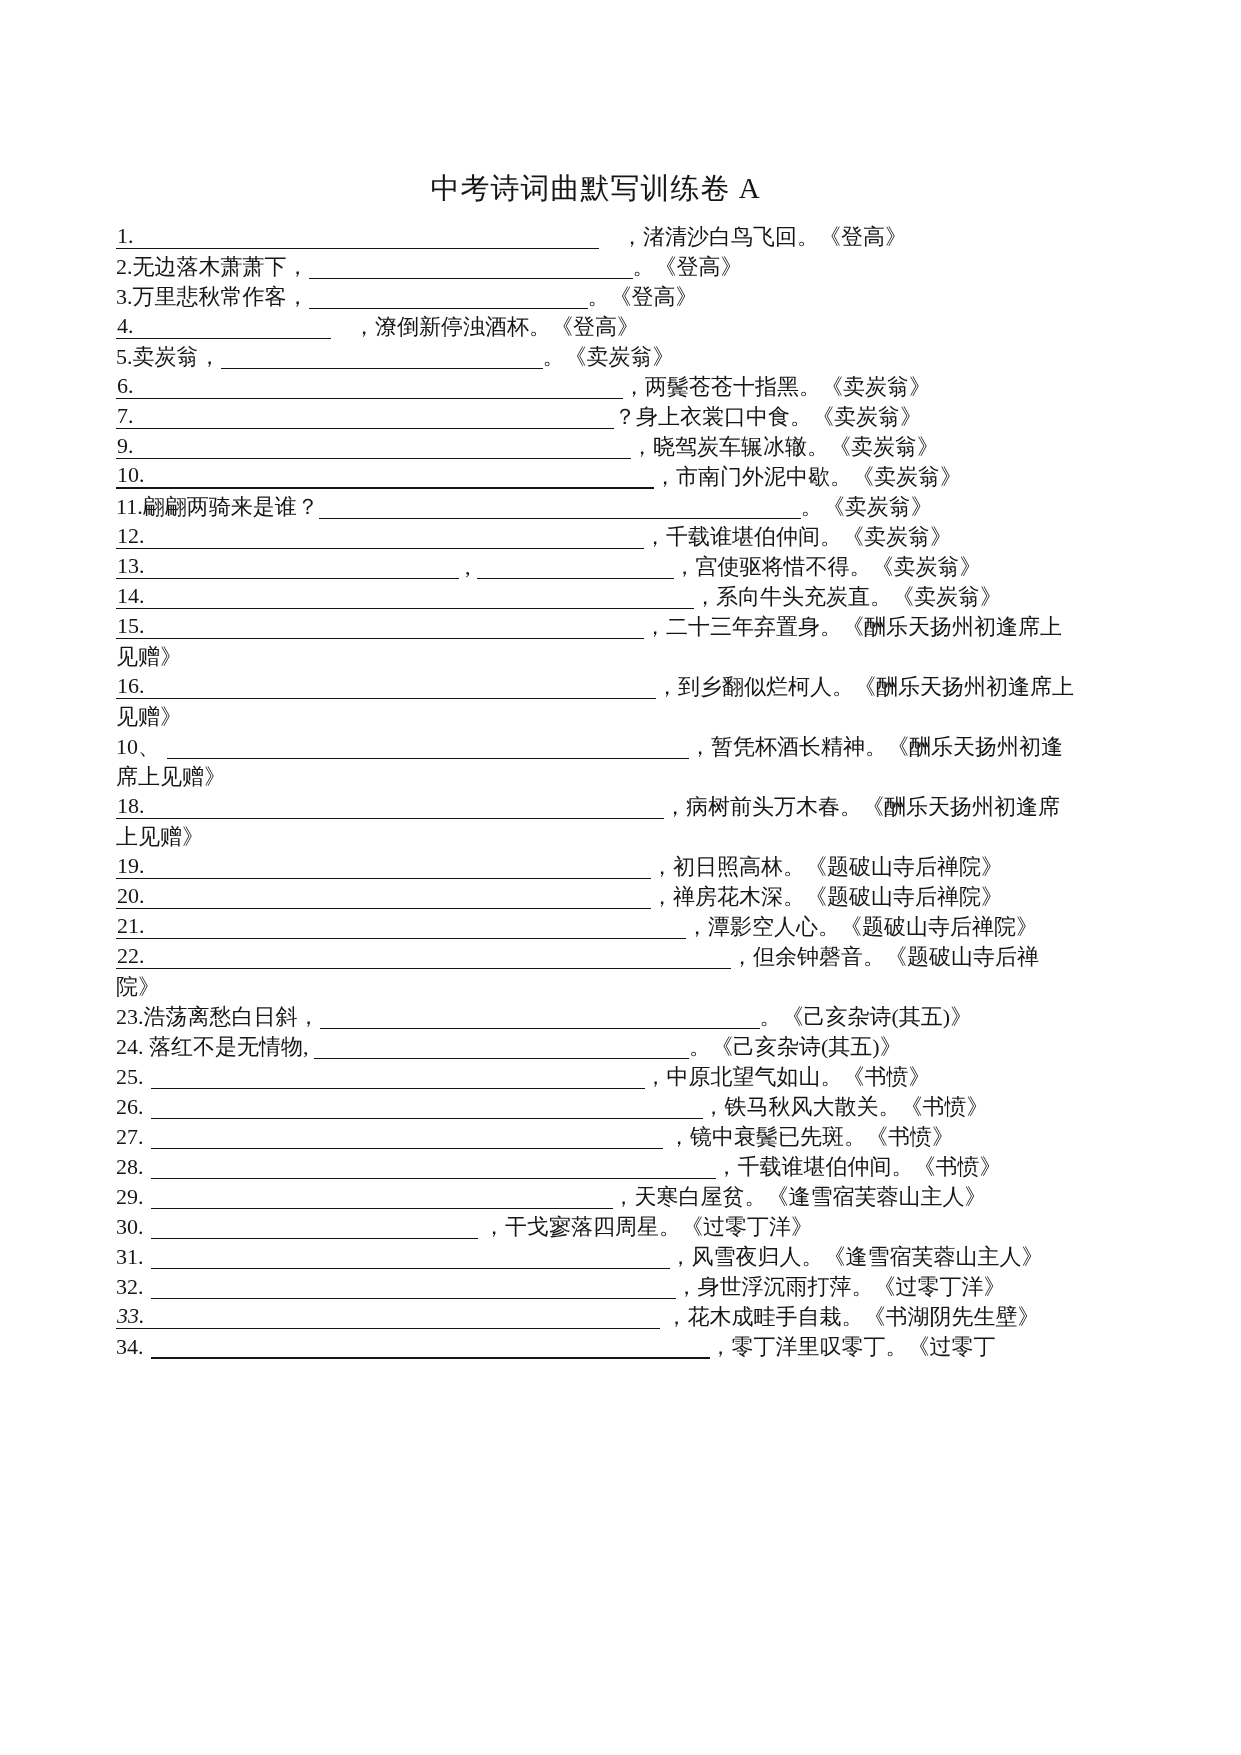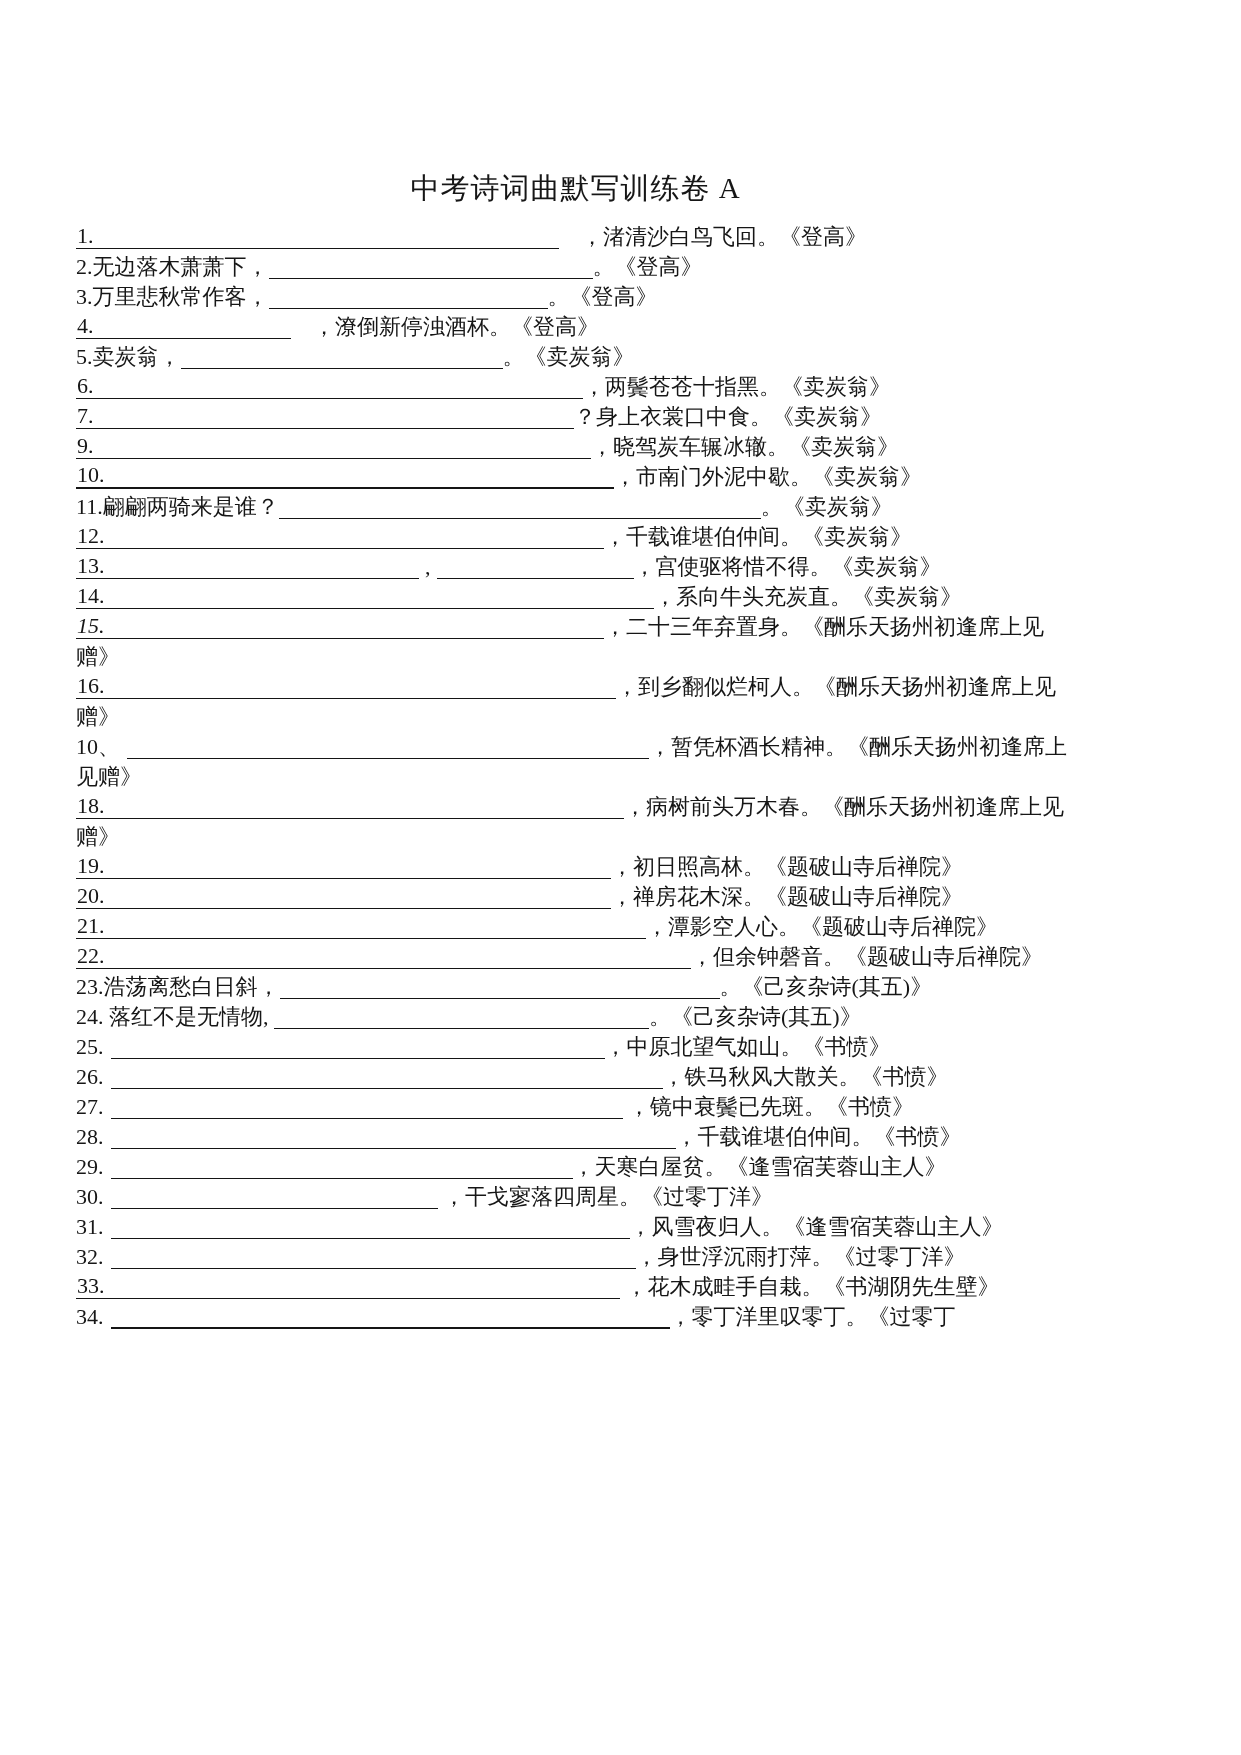--- a/index.html
+++ b/index.html
@@ -9,21 +9,21 @@
   }
   body {
     width: 1241px;
     height: 1755px;
     position: relative;
     overflow: hidden;
     font-family: "Liberation Serif", "DejaVu Serif", serif;
     color: #161616;
   }
   .page {
-    padding: 170px 166px 0 76px;
+    padding: 170px 166px 0 116px;
   }
   .doc-title {
     font-size: 29px;
     font-weight: normal;
     text-align: center;
     margin: 0 0 16px 0;
     line-height: 36px;
     letter-spacing: 1px;
   }
   .items {
@@ -67,34 +67,34 @@
       <div class="item"><span class="blank" style="width: 215px;"><span class="blank-num num">4.</span></span><span class="tail">　，潦倒新停浊酒杯。《登高》</span></div>
       <div class="item"><span class="num">5.</span><span class="pre">卖炭翁，</span><span class="blank" style="width: 322px;"></span><span class="tail">。《卖炭翁》</span></div>
       <div class="item"><span class="blank" style="width: 507px;"><span class="blank-num num">6.</span></span><span class="tail">，两鬓苍苍十指黑。《卖炭翁》</span></div>
       <div class="item"><span class="blank" style="width: 498px;"><span class="blank-num num">7.</span></span><span class="tail">？身上衣裳口中食。《卖炭翁》</span></div>
       <div class="item"><span class="blank" style="width: 515px;"><span class="blank-num num">9.</span></span><span class="tail">，晓驾炭车辗冰辙。《卖炭翁》</span></div>
       <div class="item"><span class="blank thick" style="width: 538px;"><span class="blank-num num">10.</span></span><span class="tail">，市南门外泥中歇。《卖炭翁》</span></div>
       <div class="item"><span class="num">11.</span><span class="pre">翩翩两骑来是谁？</span><span class="blank" style="width: 482px;"></span><span class="tail">。《卖炭翁》</span></div>
       <div class="item"><span class="blank" style="width: 528px;"><span class="blank-num num">12.</span></span><span class="tail">，千载谁堪伯仲间。《卖炭翁》</span></div>
       <div class="item"><span class="blank" style="width: 343px;"><span class="blank-num num">13.</span></span><span class="mid">,</span><span class="blank" style="width: 197px;"></span><span class="tail">，宫使驱将惜不得。《卖炭翁》</span></div>
       <div class="item"><span class="blank" style="width: 578px;"><span class="blank-num num">14.</span></span><span class="tail">，系向牛头充炭直。《卖炭翁》</span></div>
-      <div class="item"><span class="blank" style="width: 528px; font-style: italic;"><span class="blank-num num">15.</span></span><span class="tail">，二十三年弃置身。《酬乐天扬州初逢席上见赠》</span></div>
+      <div class="item"><span class="blank" style="width: 528px;"><span class="blank-num num">15.</span></span><span class="tail">，二十三年弃置身。《酬乐天扬州初逢席上见赠》</span></div>
       <div class="item"><span class="blank" style="width: 540px;"><span class="blank-num num">16.</span></span><span class="tail">，到乡翻似烂柯人。《酬乐天扬州初逢席上见赠》</span></div>
       <div class="item"><span class="num">10、</span><span class="blank after-num" style="width: 522px;"></span><span class="tail">，暂凭杯酒长精神。《酬乐天扬州初逢席上见赠》</span></div>
       <div class="item"><span class="blank" style="width: 548px;"><span class="blank-num num">18.</span></span><span class="tail">，病树前头万木春。《酬乐天扬州初逢席上见赠》</span></div>
       <div class="item"><span class="blank" style="width: 535px;"><span class="blank-num num">19.</span></span><span class="tail">，初日照高林。《题破山寺后禅院》</span></div>
       <div class="item"><span class="blank" style="width: 535px;"><span class="blank-num num">20.</span></span><span class="tail">，禅房花木深。《题破山寺后禅院》</span></div>
       <div class="item"><span class="blank" style="width: 570px;"><span class="blank-num num">21.</span></span><span class="tail">，潭影空人心。《题破山寺后禅院》</span></div>
       <div class="item"><span class="blank" style="width: 615px;"><span class="blank-num num">22.</span></span><span class="tail">，但余钟磬音。《题破山寺后禅院》</span></div>
       <div class="item"><span class="num">23.</span><span class="pre">浩荡离愁白日斜，</span><span class="blank" style="width: 440px;"></span><span class="tail">。《己亥杂诗(其五)》</span></div>
       <div class="item"><span class="num">24.</span><span class="pre"> 落红不是无情物, </span><span class="blank" style="width: 375px;"></span><span class="tail">。《己亥杂诗(其五)》</span></div>
       <div class="item"><span class="num">25.</span><span class="blank after-num" style="width: 494px;"></span><span class="tail">，中原北望气如山。《书愤》</span></div>
       <div class="item"><span class="num">26.</span><span class="blank after-num" style="width: 552px;"></span><span class="tail">，铁马秋风大散关。《书愤》</span></div>
       <div class="item"><span class="num">27.</span><span class="blank after-num" style="width: 512px;"></span><span class="tail"> ，镜中衰鬓已先斑。《书愤》</span></div>
       <div class="item"><span class="num">28.</span><span class="blank after-num" style="width: 565px;"></span><span class="tail">，千载谁堪伯仲间。《书愤》</span></div>
       <div class="item"><span class="num">29.</span><span class="blank after-num" style="width: 462px;"></span><span class="tail">，天寒白屋贫。《逢雪宿芙蓉山主人》</span></div>
       <div class="item"><span class="num">30.</span><span class="blank after-num" style="width: 327px;"></span><span class="tail"> ，干戈寥落四周星。《过零丁洋》</span></div>
       <div class="item"><span class="num">31.</span><span class="blank after-num" style="width: 519px;"></span><span class="tail">，风雪夜归人。《逢雪宿芙蓉山主人》</span></div>
       <div class="item"><span class="num">32.</span><span class="blank after-num" style="width: 525px;"></span><span class="tail">，身世浮沉雨打萍。《过零丁洋》</span></div>
-      <div class="item"><span class="blank" style="width: 544px;"><span class="blank-num num">33.</span></span><span class="tail"> ，花木成畦手自栽。《书湖阴先生壁》</span></div>
+      <div class="item"><span class="blank" style="width: 544px; font-style: italic;"><span class="blank-num num">33.</span></span><span class="tail"> ，花木成畦手自栽。《书湖阴先生壁》</span></div>
       <div class="item"><span class="num">34.</span><span class="blank thick after-num" style="width: 559px;"></span><span class="tail">，零丁洋里叹零丁。《过零丁</span></div>
     </div>
 </div>
 
 </body></html>

